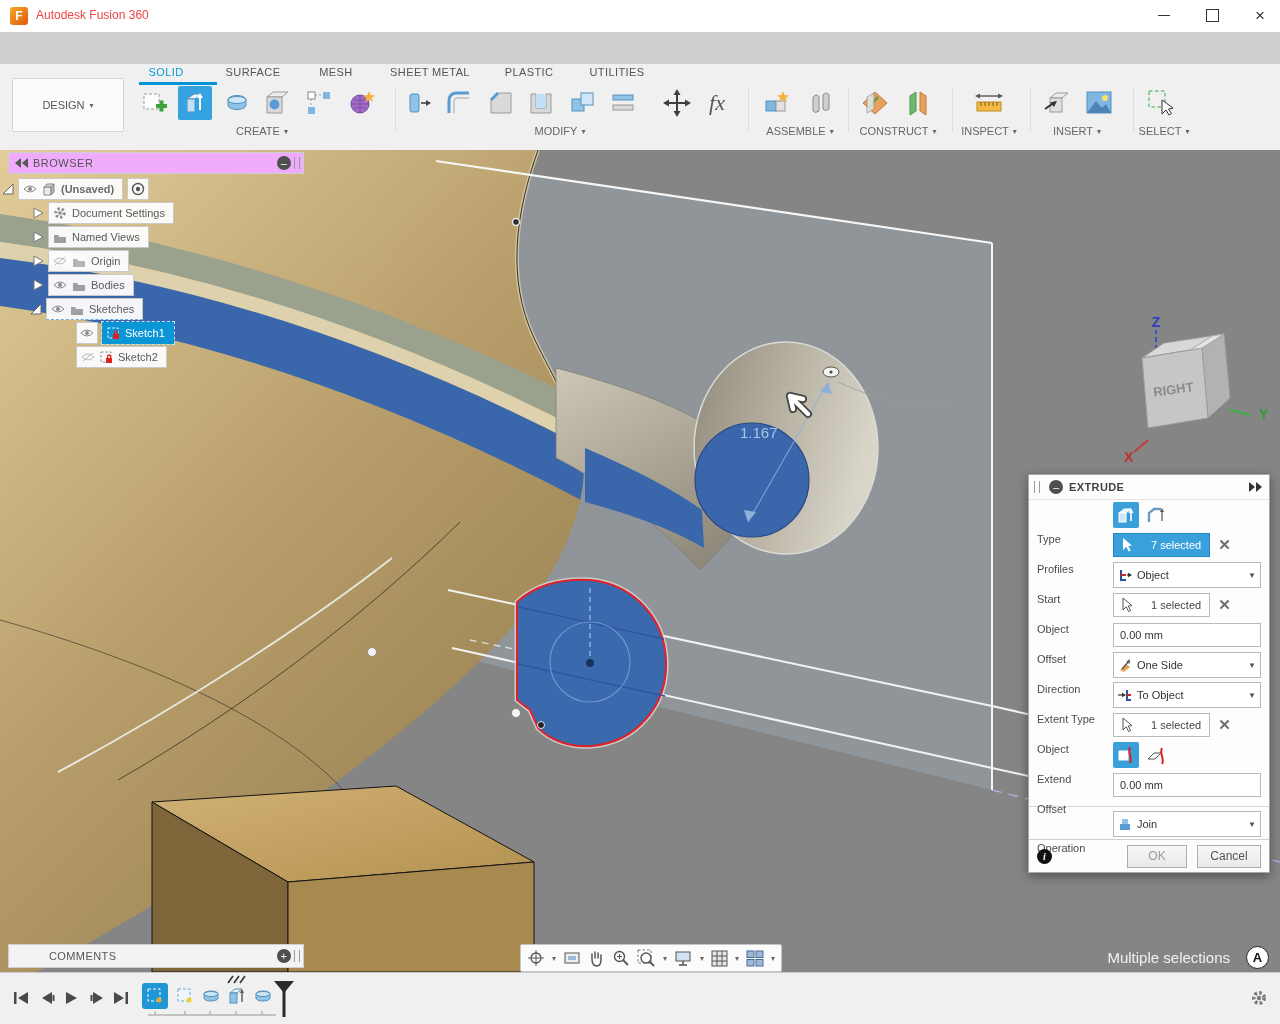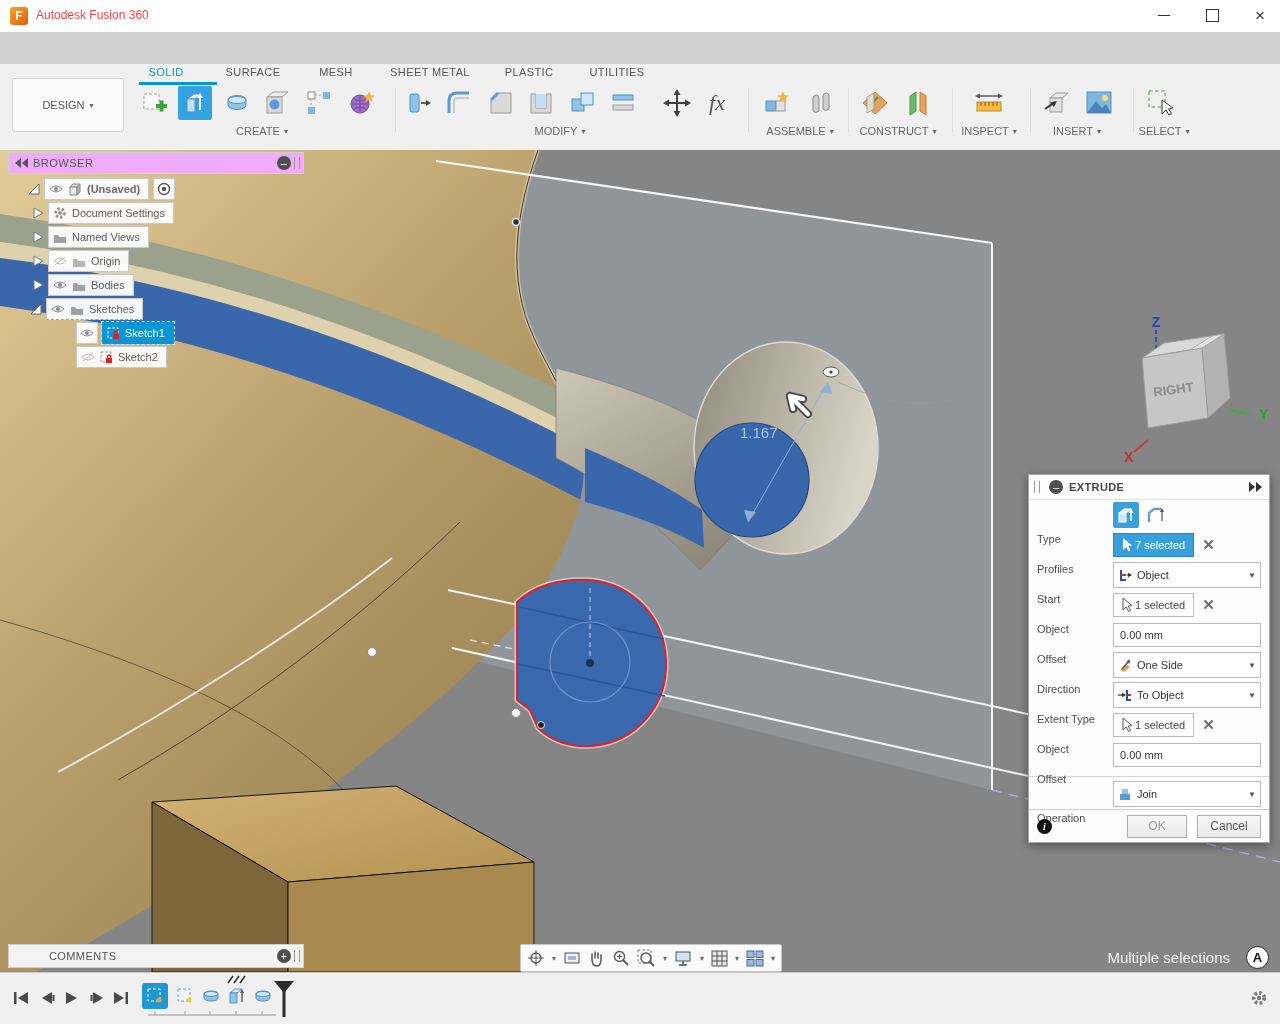--- a/index.html
+++ b/index.html
@@ -55,21 +55,21 @@
   
   #dialog{left:1028px;top:324px;width:240px;background:#fdfdfd;border:1px solid #a8a8a8;
     box-shadow:0 3px 10px rgba(0,0,0,.4);font-size:11px;}
   #dlg-hd{height:24px;display:flex;align-items:center;border-bottom:1px solid #e3e3e3;gap:6px;padding:0 6px 0 2px;}
   #dlg-title{font-size:11px;font-weight:bold;color:#444;letter-spacing:.4px;flex:1;}
   .dlg-row{height:30px;display:flex;align-items:center;padding:0 8px;}
   .dlg-label{width:76px;color:#4c4c4c;flex:none;margin-top:48px;}
   .dd{height:24px;flex:1;background:#fff;border:1px solid #b9b9b9;display:flex;align-items:center;gap:5px;padding:0 4px;color:#333;}
   .dd .ddcaret{margin-left:auto;font-size:8px;color:#555;}
   .dlg-input{height:22px;flex:1;background:#fff;border:1px solid #b9b9b9;display:flex;align-items:center;padding:0 6px;color:#333;}
-  .selbtn{height:22px;background:#3aa0dc;border:1px solid #2286c3;color:#fff;display:flex;align-items:center;gap:2px;padding:0 8px;}
+  .selbtn{height:22px;background:#3aa0dc;border:1px solid #2286c3;color:#fff;display:flex;align-items:center;gap:18px;padding:0 8px;}
   .selbtn.white{background:#fff;border:1px solid #b9b9b9;color:#444;}
   .xclear{margin-left:8px;color:#6e6e6e;font-size:15px;font-weight:bold;}
   .typebtn{width:26px;height:26px;border-radius:2px;display:flex;align-items:center;justify-content:center;}
   .typebtn.on{background:#3aa0dc;}
   #dlg-div{height:1px;background:#d6d6d6;margin:6px 0 2px 0;}
   #dlg-foot{height:32px;border-top:1px solid #d0d0d0;display:flex;align-items:center;padding:0 8px;gap:10px;}
   .dlgbtn{height:21px;border:1px solid #adadad;background:linear-gradient(#f8f8f8,#e9e9e9);
     display:flex;align-items:center;justify-content:center;font-size:12px;}
   #ok-btn{width:58px;margin-left:auto;color:#9a9a9a;}
   #cancel-btn{width:62px;color:#555;}
@@ -493,21 +493,21 @@
   <div id="browser-hd" class="abs">
     <svg width="14" height="10" style="margin:0 4px 0 6px">
         <polygon points="6,0 6,10 0,5" fill="#555"></polygon>
         <polygon points="13,0 13,10 7,5" fill="#555"></polygon>
       </svg>
     <span>BROWSER</span>
     <span style="margin-left:auto" class="mini-circle">–</span>
     <span class="panel-grip"></span>
   </div>
 
-  <div class="brow abs" style="left:28px;top:28px">
+  <div class="brow abs" style="left:2px;top:28px">
     <svg class="tree-tri">
         <polygon points="1,11 11,11 11,1" fill="#fff" stroke="#666"></polygon>
       </svg>
     <div class="blabel" style="font-weight:bold;color:#6a6a6a">
       <svg width="14" height="10">
           <path d="M1,5 Q7,-1 13,5 Q7,11 1,5 Z" fill="none" stroke="#8a8a8a"></path>
           <circle cx="7" cy="5" r="2" fill="#8a8a8a"></circle>
         </svg>
       <svg width="14" height="14">
           <polygon points="2,5 9,5 9,13 2,13" fill="#ececec" stroke="#888"></polygon>
@@ -749,20 +749,35 @@
       <span class="dlg-label">Object</span>
       <span class="selbtn white">
         <svg width="11" height="14">
             <polygon points="1,0 1,12 4.3,8.8 6.6,13.5 8.6,12.5 6.3,8 10,7.6" fill="#fff" stroke="#555"></polygon>
           </svg>
         <span>1 selected</span>
       </span>
       <span class="xclear">✕</span>
     </div>
 
+    <div class="dlg-row">
+      <span class="dlg-label">Extend</span>
+      <span class="typebtn on">
+        <svg width="20" height="20">
+            <rect x="3" y="6" width="9" height="9" fill="#fff" stroke="#fff"></rect>
+            <path d="M14,2 C11,8 17,12 14,18" fill="none" stroke="#d22" stroke-width="2"></path>
+          </svg>
+      </span>
+      <span class="typebtn" style="margin-left:4px">
+        <svg width="20" height="20">
+            <polygon points="2,14 8,8 15,8 9,14" fill="none" stroke="#555"></polygon>
+            <path d="M16,3 C13,9 19,13 16,19" fill="none" stroke="#d22" stroke-width="2"></path>
+          </svg>
+      </span>
+    </div>
 
     <div class="dlg-row">
       <span class="dlg-label">Offset</span>
       <span class="dlg-input">
           <span>0.00 mm</span>
         </span>
     </div>
 
 
     <div id="dlg-div"></div>

